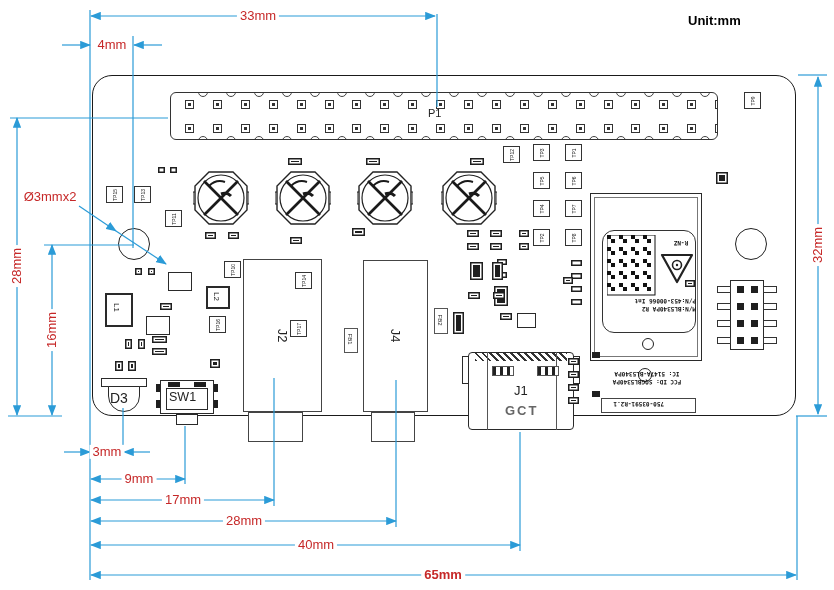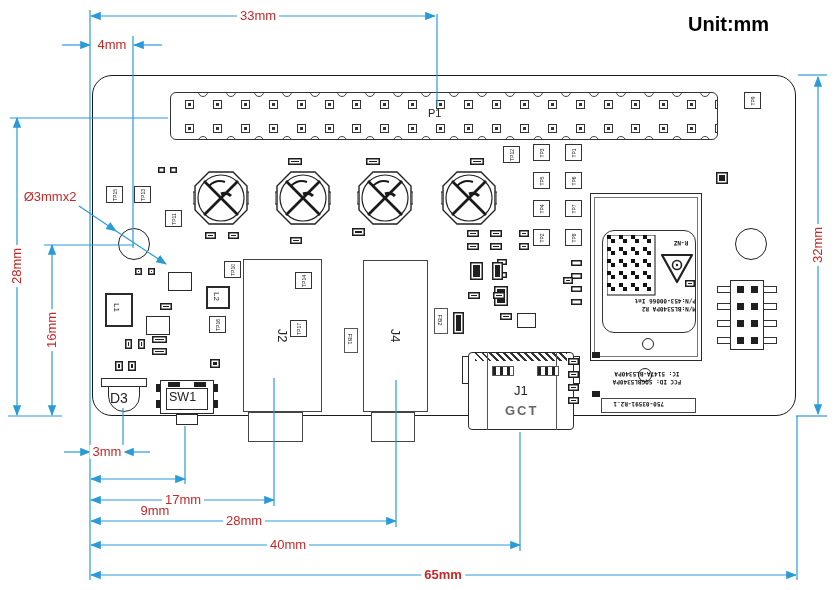--- a/index.html
+++ b/index.html
@@ -447,20 +447,20 @@
     </g>
   </svg>
 
   <div class="redlab" style="left:258px;top:16px;">33mm</div>
   <div class="redlab" style="left:112px;top:45px;">4mm</div>
   <div class="redlab" style="left:50px;top:197px;">Ø3mmx2</div>
   <div class="redlab rot" style="left:17px;top:266px;">28mm</div>
   <div class="redlab rot" style="left:52px;top:330px;">16mm</div>
   <div class="redlab rot" style="left:818px;top:245px;">32mm</div>
   <div class="redlab" style="left:107px;top:452px;">3mm</div>
-  <div class="redlab" style="left:155px;top:479px;margin-top:32px;">9mm</div>
+  <div class="redlab" style="left:139px;top:479px;">9mm</div>
   <div class="redlab" style="left:183px;top:500px;">17mm</div>
   <div class="redlab" style="left:244px;top:521px;">28mm</div>
-  <div class="redlab" style="left:288px;top:545px;">40mm</div>
+  <div class="redlab" style="left:316px;top:545px;">40mm</div>
   <div class="redlab" style="left:443px;top:575px;font-weight:bold;">65mm</div>
 
-  <div style="position:absolute;left:688px;top:13px;font-size:20px;font-weight:bold;color:#000;z-index:60;">Unit:mm</div>
+  <div style="position:absolute;left:688px;top:13px;font-size:13px;font-weight:bold;color:#000;z-index:60;">Unit:mm</div>
 </div>
 
 </body></html>

